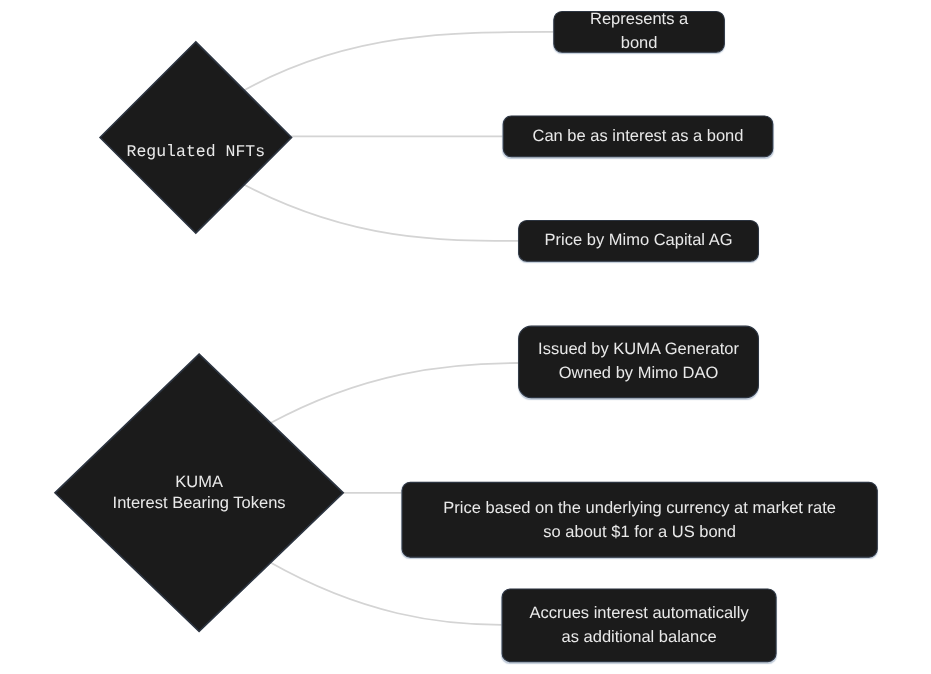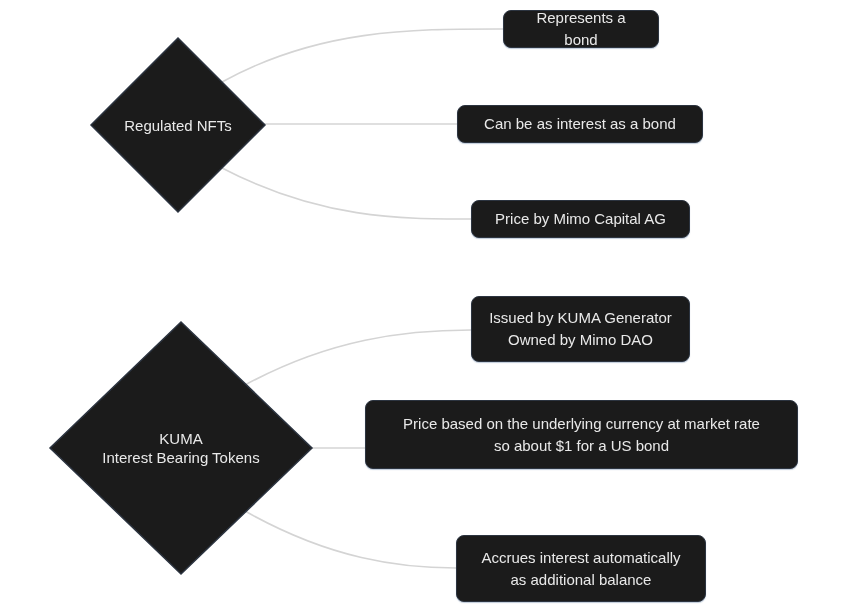--- a/index.html
+++ b/index.html
@@ -55,27 +55,27 @@
     color: var(--node-text, #e9e9e9);
     border: 1.5px solid var(--node-border, #2c3440);
     border-radius: 8px;
     box-shadow: 0 1px 1px rgba(140, 160, 185, 0.55);
     font-size: 15px;
     line-height: 22px;
     white-space: pre-line;
     padding: 2px 16px;
   }
   
-  .lbl-root1 { left: 88px;  top: 103px; width: 180px; height: 44px; }
+  .lbl-root1 { left: 88px;  top: 116px; width: 180px; height: 44px; font-family: Liberation Mono, monospace; }
   .lbl-root2 { left: 56px;  top: 424px; width: 250px; height: 48px; text-align: center; }
   .b1 { left: 503px; top: 10px;  width: 156px; height: 38px; }
   .b2 { left: 457px; top: 105px; width: 246px; height: 38px; }
   .b3 { left: 471px; top: 200px; width: 219px; height: 38px; }
-  .b4 { left: 471px; top: 296px; width: 219px; height: 66px; }
-  .b5 { left: 365px; top: 400px; width: 433px; height: 69px; }
+  .b4 { left: 471px; top: 296px; width: 219px; height: 66px; border-radius: 12px; }
+  .b5 { left: 365px; top: 438px; width: 433px; height: 69px; }
   .b6 { left: 456px; top: 535px; width: 250px; height: 67px; text-align: center; }
 </style>
 </head>
 <body>
 
 <div class="canvas">
 
   <svg class="layer" viewBox="0 0 846 613">
 
     <path class="connector" d="M 222,82 C 320,28 415,29 503,29"></path>

